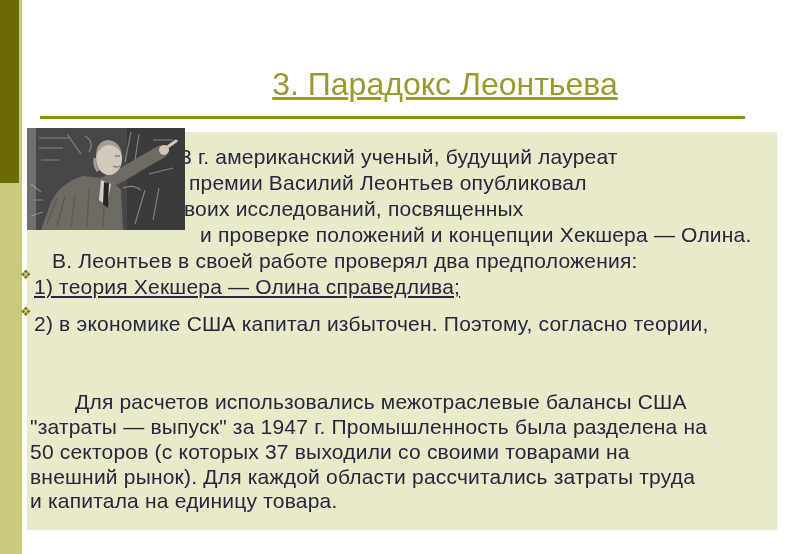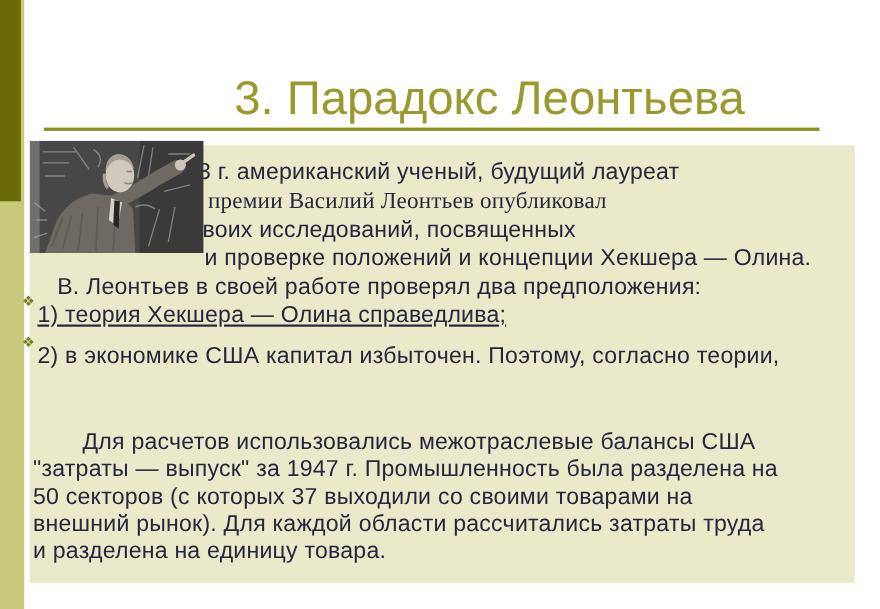--- a/index.html
+++ b/index.html
@@ -6,21 +6,21 @@
   .slide{
     position:relative;width:800px;height:554px;background:#ffffff;
     overflow:hidden;font-family:"Liberation Sans","DejaVu Sans",sans-serif;
   }
   
   .bar-light{position:absolute;left:0;top:0;width:22px;height:554px;background:#c9c97b;}
   .bar-dark{position:absolute;left:0;top:0;width:19px;height:183px;background:#6a6a07;}
   
   .title{
     position:absolute;left:95px;top:66px;width:700px;text-align:center;
-    font-size:43px;color:#99992d;letter-spacing:0px;white-space:nowrap;
+    font-size:32px;color:#99992d;letter-spacing:0px;white-space:nowrap;text-decoration:underline;
   }
   .title-underline{position:absolute;left:40px;top:116px;width:705px;height:3px;background:#8f8f1d;}
   
   .panel{position:absolute;left:27px;top:132px;width:750px;height:398px;background:#eaeacb;}
   
   .photo{position:absolute;left:27px;top:128px;width:158px;height:102px;z-index:5;}
   .photo svg{display:block;}
   
   .tline{
     position:absolute;z-index:3;font-size:21px;line-height:25px;color:#26263c;
@@ -38,37 +38,37 @@
 
   <div class="bar-light"></div>
   <div class="bar-dark"></div>
 
   <div class="title">3. Парадокс Леонтьева</div>
   <div class="title-underline"></div>
 
   <div class="panel"></div>
 
   <div class="tline" style="left:180px;top:133px;">3 г. американский ученый, будущий лауреат</div>
-  <div class="tline" style="left:189px;top:159px;font-family:Liberation Serif, serif;">премии Василий Леонтьев опубликовал</div>
+  <div class="tline" style="left:189px;top:159px;">премии Василий Леонтьев опубликовал</div>
   <div class="tline" style="left:184px;top:185px;">воих исследований, посвященных</div>
-  <div class="tline" style="left:186px;top:211px;">и проверке положений и концепции Хекшера — Олина.</div>
+  <div class="tline" style="left:200px;top:211px;">и проверке положений и концепции Хекшера — Олина.</div>
 
   <div class="tline" style="left:52px;top:237px;">В. Леонтьев в своей работе проверял два предположения:</div>
 
   <span class="bullet-glyph" style="left:20px;top:267px;">❖</span>
   <div class="tline" style="left:34px;top:263px;text-decoration:underline;">1) теория Хекшера — Олина справедлива;</div>
 
   <span class="bullet-glyph" style="left:20px;top:304px;">❖</span>
   <div class="tline" style="left:34px;top:300px;">2) в экономике США капитал избыточен. Поэтому, согласно теории,</div>
 
   <div class="tline" style="left:75px;top:378px;">Для расчетов использовались межотраслевые балансы США</div>
   <div class="tline" style="left:30px;top:403px;">"затраты — выпуск" за 1947 г. Промышленность была разделена на</div>
   <div class="tline" style="left:30px;top:428px;">50 секторов (с которых 37 выходили со своими товарами на</div>
   <div class="tline" style="left:30px;top:453px;">внешний рынок). Для каждой области рассчитались затраты труда</div>
-  <div class="tline" style="left:30px;top:477px;">и разделена на единицу товара.</div>
+  <div class="tline" style="left:30px;top:477px;">и капитала на единицу товара.</div>
 
   <div class="photo">
     <svg width="158" height="102" viewBox="0 0 158 102" xmlns="http://www.w3.org/2000/svg">
 
       <rect x="0" y="0" width="158" height="102" fill="#474747"></rect>
       <rect x="100" y="0" width="58" height="102" fill="#3a3a3a"></rect>
 
       <rect x="0" y="0" width="9" height="102" fill="#8f8f8f" opacity="0.55"></rect>
       <g stroke="#b9b9b9" stroke-width="1.2" opacity="0.55" fill="none">
         <path d="M12,10 h30 M12,20 h24 M14,32 h18"></path>

